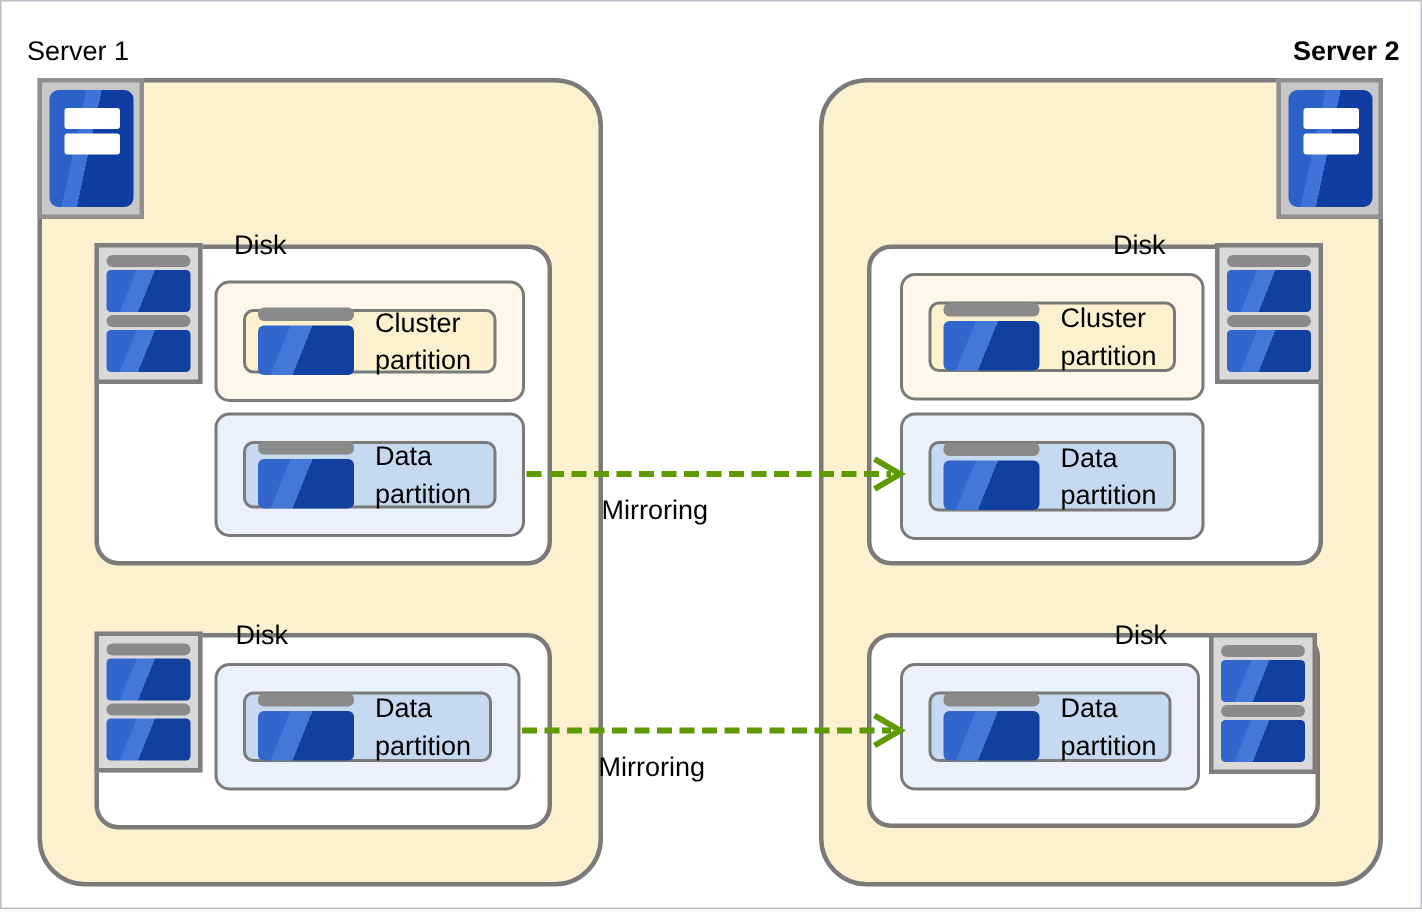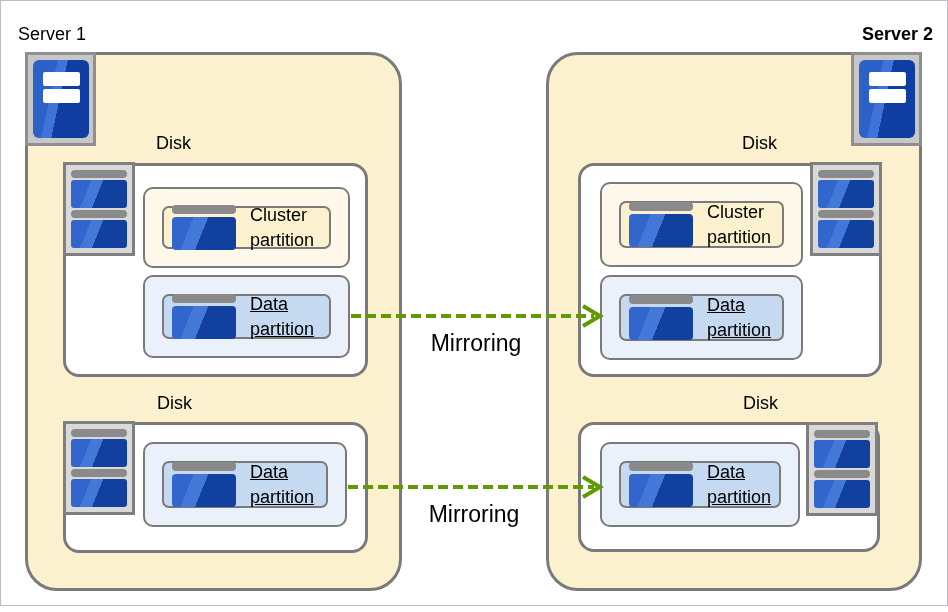--- a/index.html
+++ b/index.html
@@ -14,21 +14,21 @@
   .server-box{
     position:absolute; background:#fbf1cf; border:3px solid #7a7a7a;
     border-radius:32px; box-sizing:border-box;
   }
   .disk-box{
     position:absolute; background:#ffffff; border:3px solid #7a7a7a;
     border-radius:16px; box-sizing:border-box; z-index:2;
   }
   .lbl{ position:absolute; font-size:18px; line-height:22px; white-space:nowrap; }
   .server-lbl{ top:23px; }
-  .disk-lbl{ z-index:3; }
+  .disk-lbl{ z-index:3;margin-top:20px; }
   
   .server-icon{
     position:absolute; width:71px; height:94px; background:#c7c7c7;
     border:3px solid #8f8f8f; box-sizing:border-box; z-index:4;
   }
   .tower{
     position:absolute; left:5px; top:5px; width:56px; height:78px; border-radius:6px;
     background:linear-gradient(102deg,#2c61c8 0%,#2c61c8 34%,#3f73d8 34%,#3f73d8 48%,#0f3da1 48%,#0f3da1 100%);
   }
   .tower .tbar{
@@ -52,31 +52,31 @@
     position:absolute; border:2px solid #7a7a7a; border-radius:10px;
     padding:17px; box-sizing:border-box; z-index:3;
   }
   .partition .inner{
     height:100%; border:2px solid #7a7a7a; border-radius:7px; box-sizing:border-box;
     display:flex; align-items:center; gap:14px; padding-left:8px;
   }
   .partition.cluster{ background:#fdf8e9; }
   .partition.cluster .inner{ background:#fbf1cf; }
   .partition.data{ background:#eaf1fa; }
-  .partition.data .inner{ background:#c5d9f1;text-decoration:underline; }
+  .partition.data .inner{ background:#c5d9f1; }
   .part-icon{ flex:0 0 64px; width:64px; }
   .part-icon .pbar{ height:9px; border-radius:4px; background:#8a8a8a; margin-bottom:3px; }
   .part-icon .prect{
     height:33px; border-radius:4px;
     background:linear-gradient(112deg,#3366cc 0%,#3366cc 28%,#4478d8 28%,#4478d8 47%,#12409f 47%,#12409f 100%);
   }
   .part-lbl{ font-size:18px; line-height:25px; max-width:110px; }
   
   #arrow-layer{ position:absolute; left:0; top:0; z-index:5; pointer-events:none; }
-  .mirror-lbl{ position:absolute; width:150px; text-align:center; font-size:23px; z-index:5; }
+  .mirror-lbl{ position:absolute; width:150px; text-align:left; font-size:18px; z-index:5; }
 </style>
 </head>
 <body>
 
 <div id="canvas">
   <div class="frame"></div>
 
   <div class="lbl server-lbl" style="left:18px;">Server 1</div>
   <div class="lbl server-lbl" style="right:15px;font-weight:bold;">Server 2</div>
 

